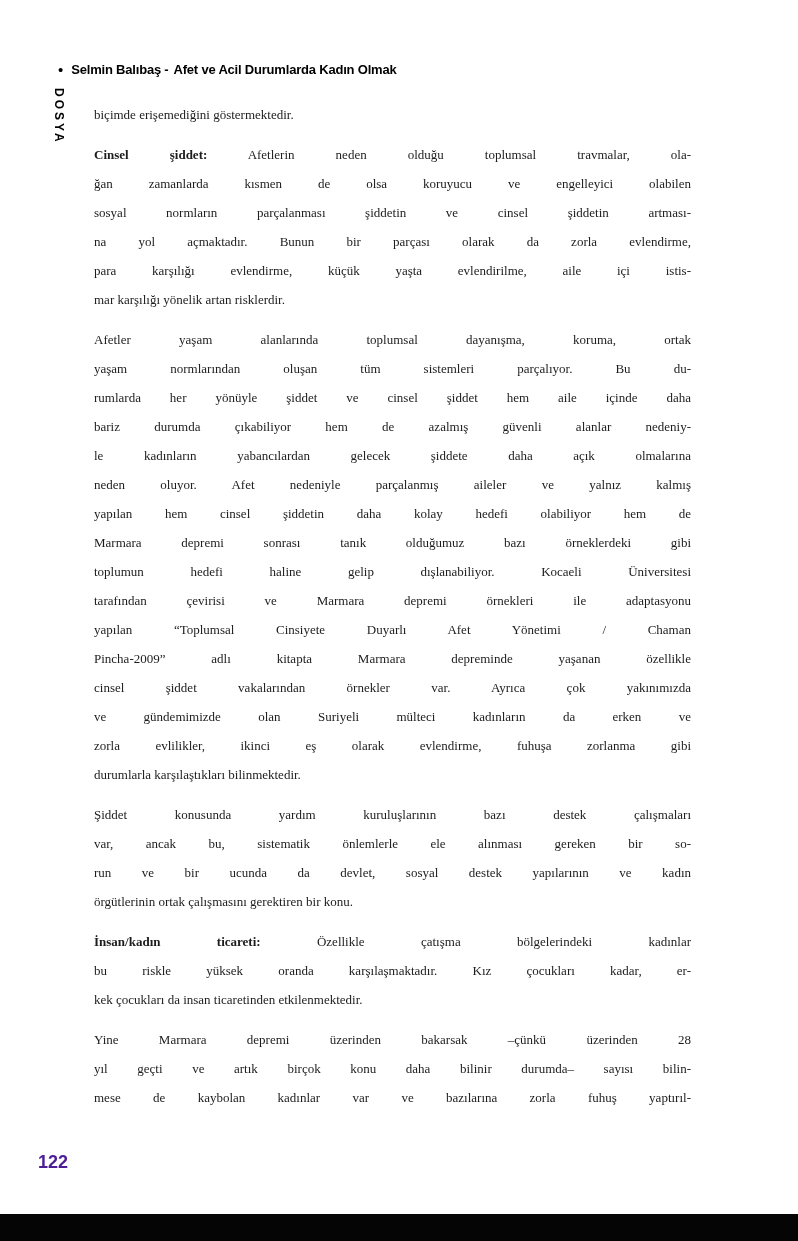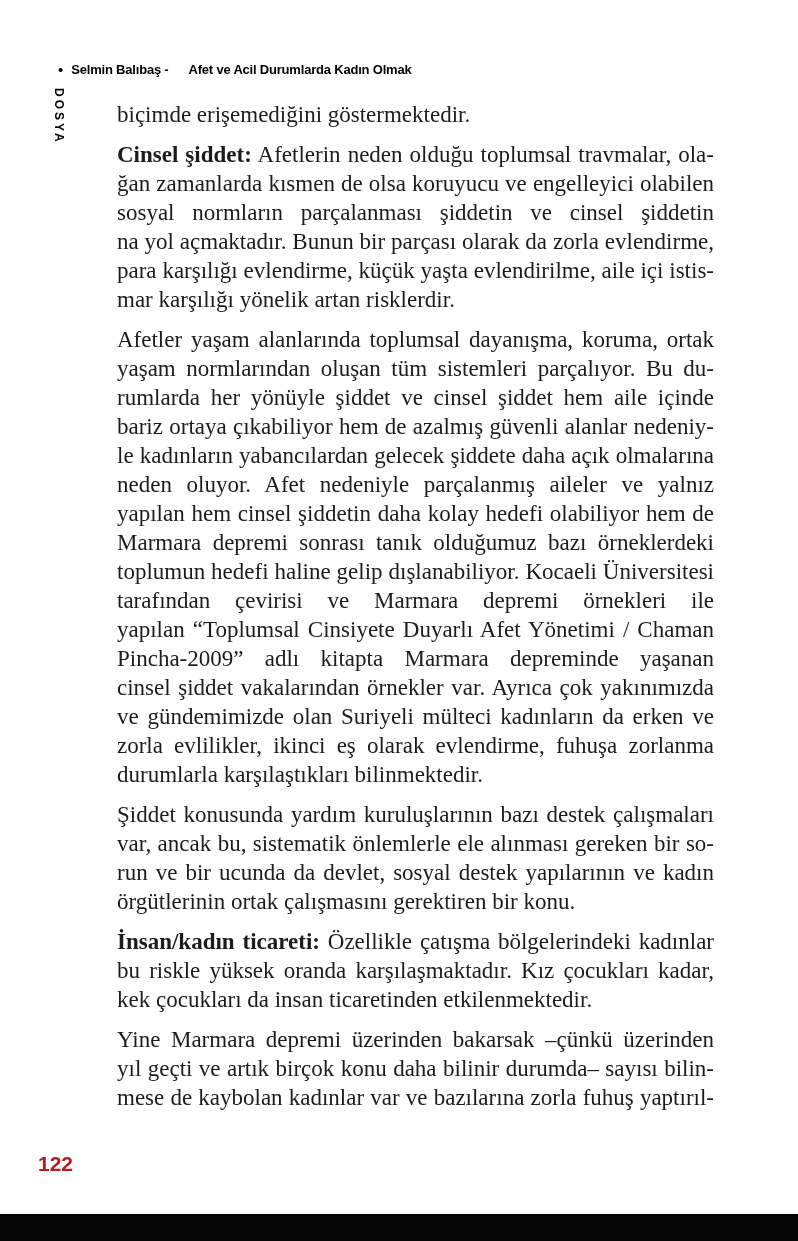--- a/index.html
+++ b/index.html
@@ -15,56 +15,56 @@
 
   
   .header {
     position: absolute; left: 58px; top: 62px;
     font-family: "Liberation Sans", "DejaVu Sans", sans-serif;
     font-size: 13px; color: #000;
     white-space: nowrap;
     display: flex; align-items: center;
   }
   .header .bullet { font-size: 15px; margin-right: 8px; line-height: 1; }
-  .header .author { font-weight: 700; margin-right: 20px; letter-spacing: -0.2px; }
+  .header .author { font-weight: 700; margin-right: 5px; letter-spacing: -0.2px; }
   .header .title  { font-weight: 700; letter-spacing: -0.2px; }
 
   
   .dosya {
     position: absolute; left: 52px; top: 88px;
     writing-mode: vertical-rl;
     font-family: "Liberation Sans", "DejaVu Sans", sans-serif;
     font-weight: 700; font-size: 12px; color: #000;
     letter-spacing: 3px;
   }
 
   
   .body-text {
-    position: absolute; left: 117px; top: 100px; width: 597px;
-    font-size: 23px;
+    position: absolute; left: 94px; top: 100px; width: 597px;
+    font-size: 13px;
   }
   .para { margin: 0 0 11px 0; }
   .line {
     height: 29px; line-height: 29px;
     overflow: hidden;
     text-align: justify;
     text-align-last: justify;
     white-space: normal;
   }
   .line.last {
     text-align: left;
     text-align-last: left;
   }
   .lead { font-weight: 700; }
 
   
   .page-number {
     position: absolute; left: 38px; top: 1152px;
     font-family: "Liberation Sans", "DejaVu Sans", sans-serif;
-    font-weight: 700; font-size: 21px; color: #b91c1c;
+    font-weight: 700; font-size: 18px; color: #4c1d95;
   }
   .bottom-bar {
     position: absolute; left: 0; top: 1214px;
     width: 798px; height: 27px;
     background: #050505;
   }
 </style>
 </head>
 <body>
 
@@ -87,21 +87,21 @@
         <div class="line">ğan zamanlarda kısmen de olsa koruyucu ve engelleyici olabilen</div>
         <div class="line">sosyal normların parçalanması şiddetin ve cinsel şiddetin artması-</div>
         <div class="line">na yol açmaktadır. Bunun bir parçası olarak da zorla evlendirme,</div>
         <div class="line">para karşılığı evlendirme, küçük yaşta evlendirilme, aile içi istis-</div>
         <div class="line last">mar karşılığı yönelik artan risklerdir.</div>
       </div>
       <div class="para">
         <div class="line">Afetler yaşam alanlarında toplumsal dayanışma, koruma, ortak</div>
         <div class="line">yaşam normlarından oluşan tüm sistemleri parçalıyor. Bu du-</div>
         <div class="line">rumlarda her yönüyle şiddet ve cinsel şiddet hem aile içinde daha</div>
-        <div class="line">bariz ortaya çıkabiliyor hem de azalmış güvenli alanlar nedeniy-</div>
+        <div class="line">bariz durumda çıkabiliyor hem de azalmış güvenli alanlar nedeniy-</div>
         <div class="line">le kadınların yabancılardan gelecek şiddete daha açık olmalarına</div>
         <div class="line">neden oluyor. Afet nedeniyle parçalanmış aileler ve yalnız kalmış</div>
         <div class="line">yapılan hem cinsel şiddetin daha kolay hedefi olabiliyor hem de</div>
         <div class="line">Marmara depremi sonrası tanık olduğumuz bazı örneklerdeki gibi</div>
         <div class="line">toplumun hedefi haline gelip dışlanabiliyor. Kocaeli Üniversitesi</div>
         <div class="line">tarafından çevirisi ve Marmara depremi örnekleri ile adaptasyonu</div>
         <div class="line">yapılan “Toplumsal Cinsiyete Duyarlı Afet Yönetimi / Chaman</div>
         <div class="line">Pincha-2009” adlı kitapta Marmara depreminde yaşanan özellikle</div>
         <div class="line">cinsel şiddet vakalarından örnekler var. Ayrıca çok yakınımızda</div>
         <div class="line">ve gündemimizde olan Suriyeli mülteci kadınların da erken ve</div>

